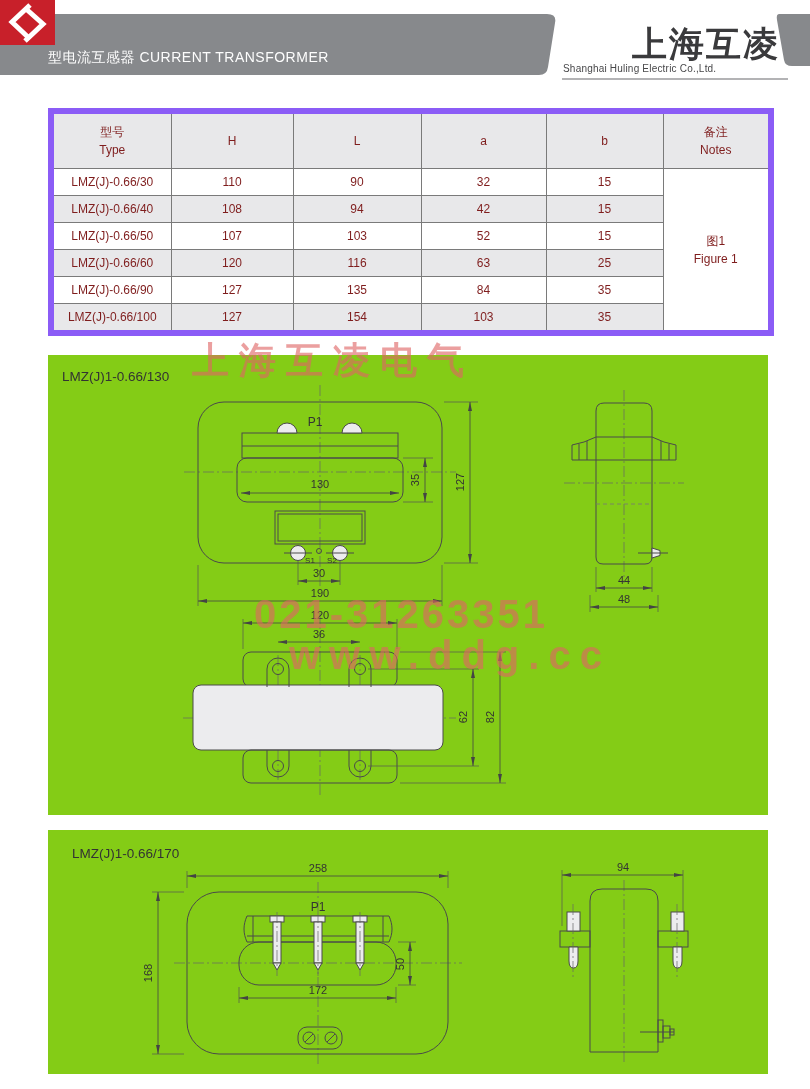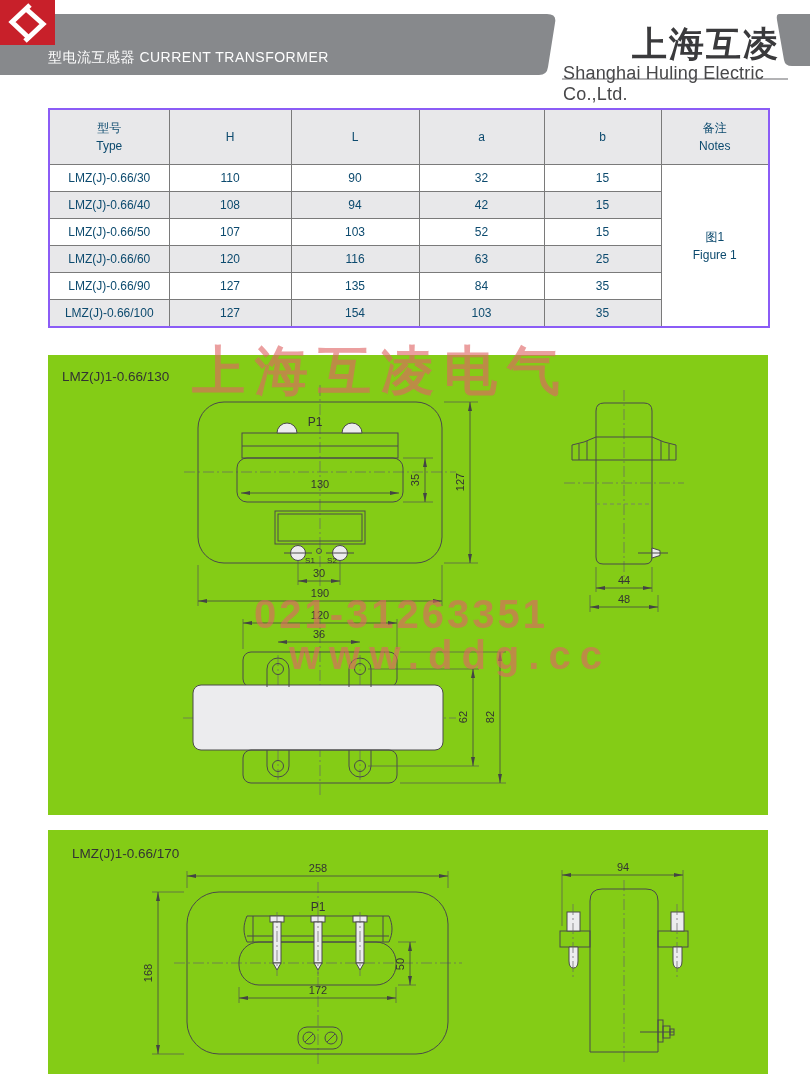--- a/index.html
+++ b/index.html
@@ -6,25 +6,25 @@
   body{width:810px;height:1089px;position:relative;background:#fff;
        font-family:"Liberation Sans","DejaVu Sans",sans-serif;overflow:hidden;}
 
   
   .header{position:absolute;left:0;top:0;width:810px;height:95px;}
   .header svg{position:absolute;left:0;top:0;}
   .hd-title{position:absolute;left:48px;top:19px;font-size:25px;font-weight:bold;color:#fff;letter-spacing:1px;}
   .hd-sub{position:absolute;left:48px;top:49px;font-size:14px;color:#fdfdfd;letter-spacing:.5px;}
   .logo{position:absolute;left:565px;top:18px;width:55px;height:45px;}
   .brand-cn{position:absolute;left:632px;top:21px;font-size:35px;font-weight:bold;color:#3a3a3c;letter-spacing:2px;}
-  .brand-en{position:absolute;left:563px;top:63px;font-size:18px;color:#474749;letter-spacing:.2px;}
+  .brand-en{position:absolute;left:563px;top:63px;font-size:10px;color:#474749;letter-spacing:.2px;}
 
   
   table.spec{position:absolute;left:48px;top:108px;width:720px;border-collapse:collapse;
-             font-size:12px;color:#0c4a6e;table-layout:fixed;border:2px solid #8b5cf6;}
+             font-size:12px;color:#7f1d1d;table-layout:fixed;border:6px solid #8b5cf6;}
   table.spec th,table.spec td{border:1px solid #7a7a7a;padding:0;}
   table.spec th{height:54px;background:#e8e8ea;font-weight:normal;font-size:12px;}
   table.spec td{height:26px;text-align:center;}
   td.model{text-align:left;padding-left:10px;}
   tr.alt td{background:#e8e8ea;}
   td.notes-cell{background:#fff;text-align:center;line-height:1.7;font-size:12px;border-radius:21px;}
   .th2{display:block;line-height:1.5;}
 
   
   .panel{position:absolute;left:48px;width:720px;background:#84cc16;}
@@ -41,21 +41,21 @@
   .ln{stroke:#4a4a4a;stroke-width:1;fill:none;}
   .lnf{stroke:#4a4a4a;stroke-width:1;fill:#ececee;}
   .dim{stroke:#444;stroke-width:.8;fill:none;}
   .ext{stroke:#555;stroke-width:.7;fill:none;}
   .cl{stroke:#666;stroke-width:.7;fill:none;stroke-dasharray:11 3 2 3;}
   .dash{stroke:#777;stroke-width:.8;fill:none;stroke-dasharray:4 3;}
 
   
   .wm{position:absolute;font-weight:bold;color:rgba(222,100,100,.62);z-index:6;
       pointer-events:none;white-space:nowrap;}
-  #wm-cn{left:192px;top:336px;font-size:53px;letter-spacing:10px;}
+  #wm-cn{left:192px;top:336px;font-size:37px;letter-spacing:10px;}
   #wm-phone{left:254px;top:592px;font-size:40px;letter-spacing:3px;}
   #wm-www{left:289px;top:633px;font-size:40px;letter-spacing:9px;}
 </style>
 </head>
 <body>
 
 <div class="header">
   <svg width="810" height="95">
     <path d="M0,14 H547 Q557,14 555,23 L548,67 Q547,75 539,75 H0 Z" fill="#87898c"></path>
     <path d="M779,14 Q776,14 777,20 L784,60 Q785,66 792,66 H810 V14 Z" fill="#87898c"></path>

